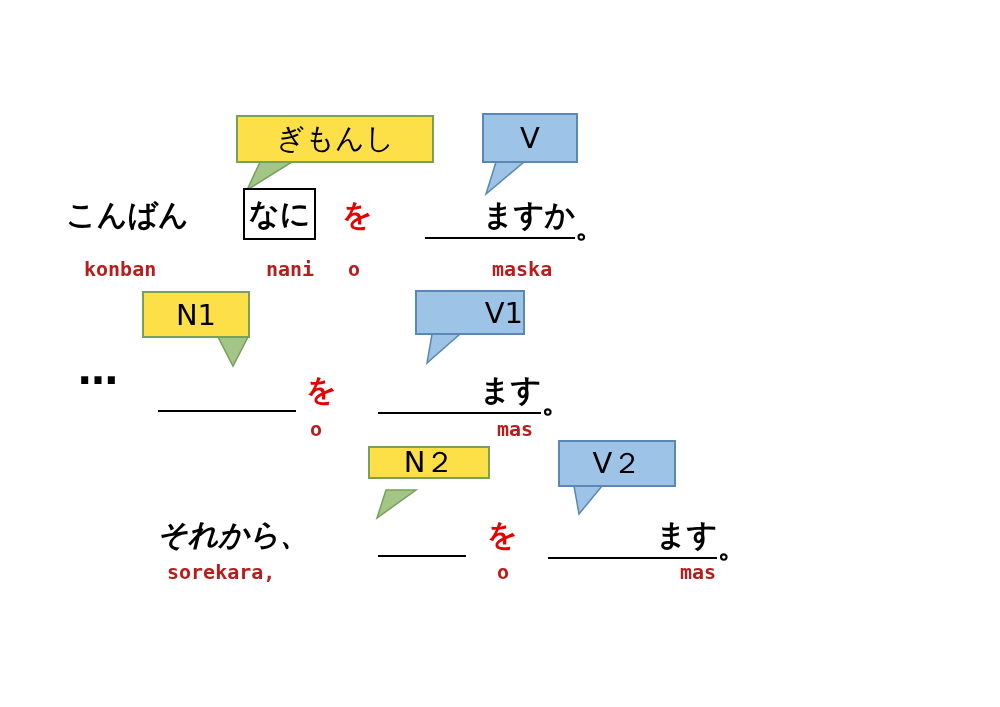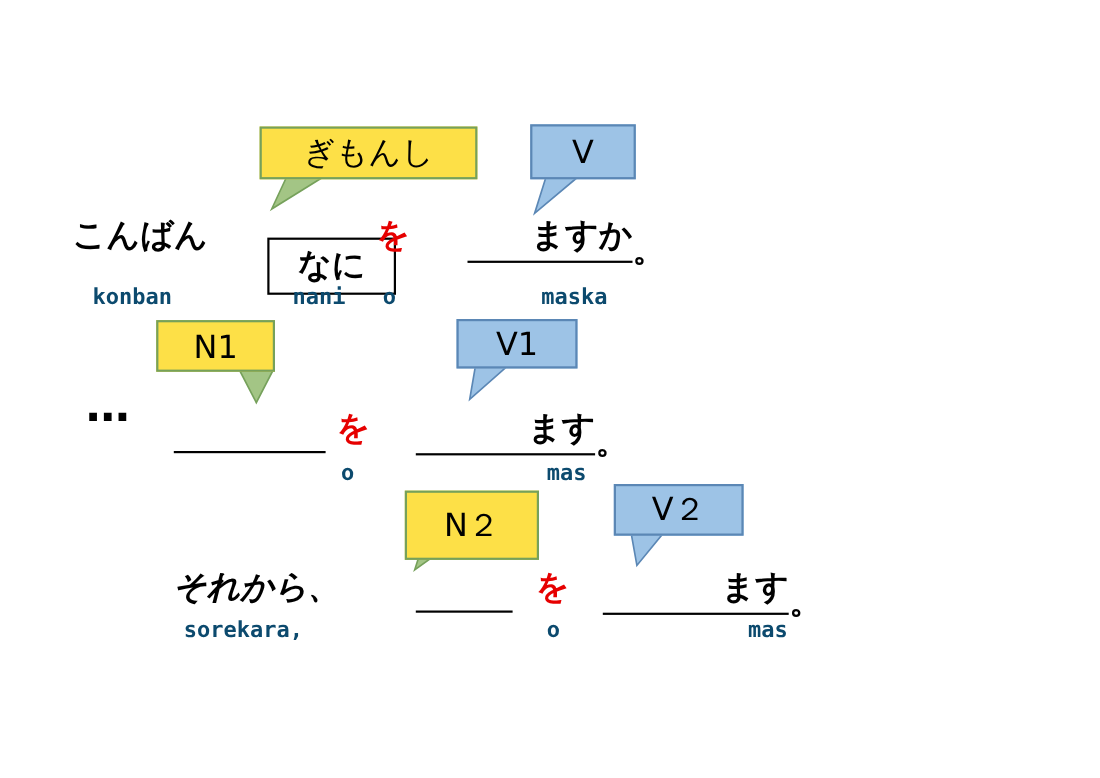--- a/index.html
+++ b/index.html
@@ -15,29 +15,29 @@
     font-size:29px; color:#000; box-sizing:border-box;
   }
   .callout.green { background:#fde047; border:2px solid #76A15B; }
   .callout.blue  { background:#9DC3E6; border:2px solid #5B87B5; }
   .jp {
     position:absolute; font-size:30px; font-weight:700; color:#000;
     line-height:44px; white-space:nowrap;
   }
   .red { color:#E60000; }
   .qbox {
-    position:absolute; border:2px solid #000; padding:2px 26px;
-    font-size:30px; font-weight:700; line-height:44px; background:#fff;margin-top:28px;
+    position:absolute; border:2px solid #000; padding:2px 4px;
+    font-size:30px; font-weight:700; line-height:44px; background:#fff;
   }
   .ugroup { display:inline-flex; border-bottom:2px solid #000; }
   .blankpad { display:inline-block; }
   .blankline { position:absolute; height:2px; background:#000; }
   .romaji {
     position:absolute; font-family:"DejaVu Sans Mono", monospace;
-    font-size:20px; font-weight:700; color:#0c4a6e; white-space:nowrap;
+    font-size:20px; font-weight:700; color:#b91c1c; white-space:nowrap;
   }
   .ellipsis { font-size:40px; }
 </style>
 </head>
 <body>
 
 <div class="page">
 
   <svg class="tails" width="1000" height="707" viewBox="0 0 1000 707">
     <polygon class="tail-green" points="260,162 292,162 247,190"></polygon>
@@ -50,24 +50,24 @@
 
   <div class="callout green" style="left:236px;top:115px;width:198px;height:48px;">
     <span>ぎもんし</span>
   </div>
   <div class="callout blue" style="left:482px;top:113px;width:96px;height:50px;">
     <span>V</span>
   </div>
   <div class="callout green" style="left:142px;top:291px;width:108px;height:47px;">
     <span>N1</span>
   </div>
-  <div class="callout blue" style="left:415px;top:290px;width:110px;height:45px;">
+  <div class="callout blue" style="left:415px;top:290px;width:110px;height:45px;justify-content:flex-end;">
     <span>V1</span>
   </div>
-  <div class="callout green" style="left:368px;top:446px;width:122px;height:63px;">
+  <div class="callout green" style="left:368px;top:446px;width:122px;height:33px;">
     <span>N２</span>
   </div>
   <div class="callout blue" style="left:558px;top:440px;width:118px;height:47px;">
     <span>V２</span>
   </div>
 
   <div class="jp" style="left:66px;top:193px;">こんばん</div>
   <div class="qbox" style="left:243px;top:188px;">
     <span>なに</span>
   </div>

